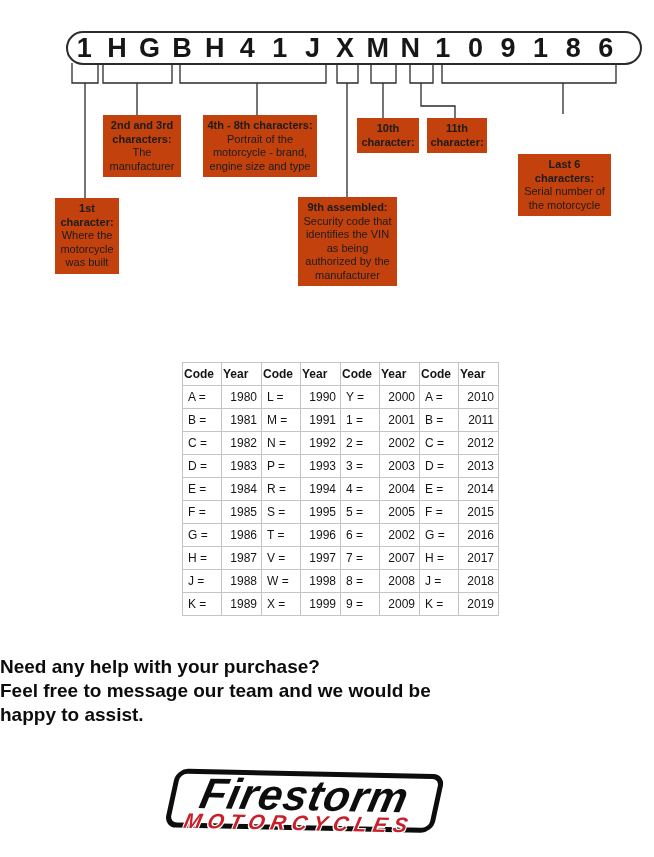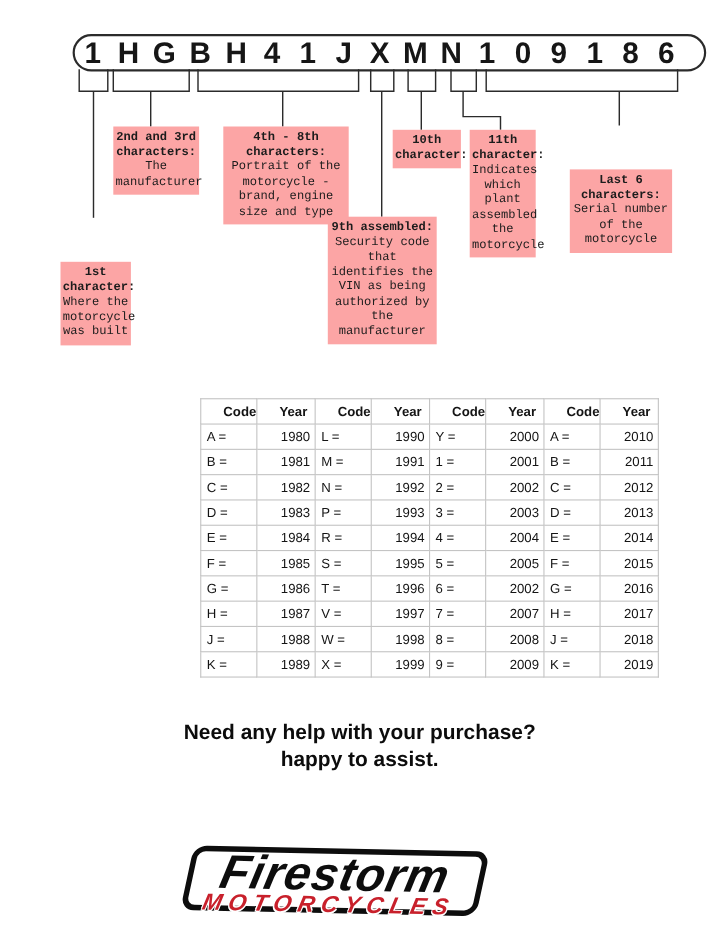--- a/index.html
+++ b/index.html
@@ -25,29 +25,28 @@
     flex: 1 1 0; text-align: center;
     font-size: 27px; font-weight: 700; line-height: 30px; color: #161616;
   }
 
   
   .connectors { position: absolute; left: 0; top: 0; }
 
   
   .callout {
     position: absolute;
-    background: #fca5a5;
+    background: #c2410c;
     text-align: center;
     font-size: 11px; line-height: 13.5px;
     padding: 4px 2px;
     color: #1c1c1c;
-    font-family: Liberation Mono, monospace;
   }
   .callout-heading { font-weight: 700; }
-  .pos-c0 { left: 55px;  top: 198px; width: 60px; margin-top: 40px; }
+  .pos-c0 { left: 55px;  top: 198px; width: 60px; }
   .pos-c1 { left: 103px; top: 115px; width: 74px; }
   .pos-c2 { left: 203px; top: 115px; width: 110px; }
   .pos-c3 { left: 298px; top: 197px; width: 95px; }
   .pos-c4 { left: 357px; top: 118px; width: 58px; }
   .pos-c5 { left: 427px; top: 118px; width: 56px; }
   .pos-c6 { left: 518px; top: 114px; width: 89px; margin-top: 40px; }
 
   .source-line {
     position: absolute; left: 55px; top: 297px;
     font-size: 11.5px; color: #111;
@@ -60,30 +59,29 @@
     border-collapse: collapse;
     font-size: 12px; color: #141414;
   }
   .year-table th, .year-table td {
     border: 1px solid #c4c4c4;
     height: 22px;
     padding: 0;
     font-weight: 400;
     white-space: nowrap;
   }
-  .year-table th { font-weight: 700; text-align: left; padding-left: 20px; }
+  .year-table th { font-weight: 700; text-align: left; padding-left: 1px; }
   .year-table td.code-cell { width: 30px; text-align: left; padding-left: 5px; padding-right: 3px; }
   .year-table td.year-cell { width: 32px; text-align: right; padding-right: 4px; padding-left: 3px; }
   .year-table th.code-head { width: 30px; }
   .year-table th.year-head { width: 32px; margin-top: 22px; }
 
   
   .help-message {
     position: absolute; left: 0; top: 655px; width: 654px;
-    text-align: center;
     font-size: 19px; font-weight: 700; line-height: 24px; color: #0c0c0c;
   }
 
   
   .logo-wrap {
     position: absolute; left: 170px; top: 772px; width: 340px; height: 64px;
     transform: rotate(1.2deg);
   }
   .logo-box {
     display: inline-block;
@@ -176,21 +174,20 @@
   </div>
   <div class="callout pos-c3">
     <span class="callout-heading">9th assembled:</span>
     <div class="callout-body">Security code that identifies the VIN as being authorized by the manufacturer</div>
   </div>
   <div class="callout pos-c4">
     <span class="callout-heading">10th character:</span>
   </div>
   <div class="callout pos-c5">
     <span class="callout-heading">11th character:</span>
-    <div class="callout-body">Indicates which plant assembled the motorcycle</div>
   </div>
   <div class="callout pos-c6">
     <span class="callout-heading">Last 6 characters:</span>
     <div class="callout-body">Serial number of the motorcycle</div>
   </div>
 
 
   <table class="year-table">
     <thead>
         <tr id="year-table-head">
@@ -303,20 +300,21 @@
           <td class="code-cell">9 =</td>
           <td class="year-cell">2009</td>
           <td class="code-cell">K =</td>
           <td class="year-cell">2019</td>
         </tr>
       </tbody>
   </table>
 
   <div class="help-message">
     <div>Need any help with your purchase?</div>
+    <div>Feel free to message our team and we would be</div>
     <div>happy to assist.</div>
   </div>
 
   <div class="logo-wrap">
     <div class="logo-box">
       <div class="logo-title" style="color: rgb(13, 13, 13);">Firestorm</div>
       <div class="logo-sub" style="color: rgb(200, 32, 43);">MOTORCYCLES</div>
     </div>
   </div>
 

